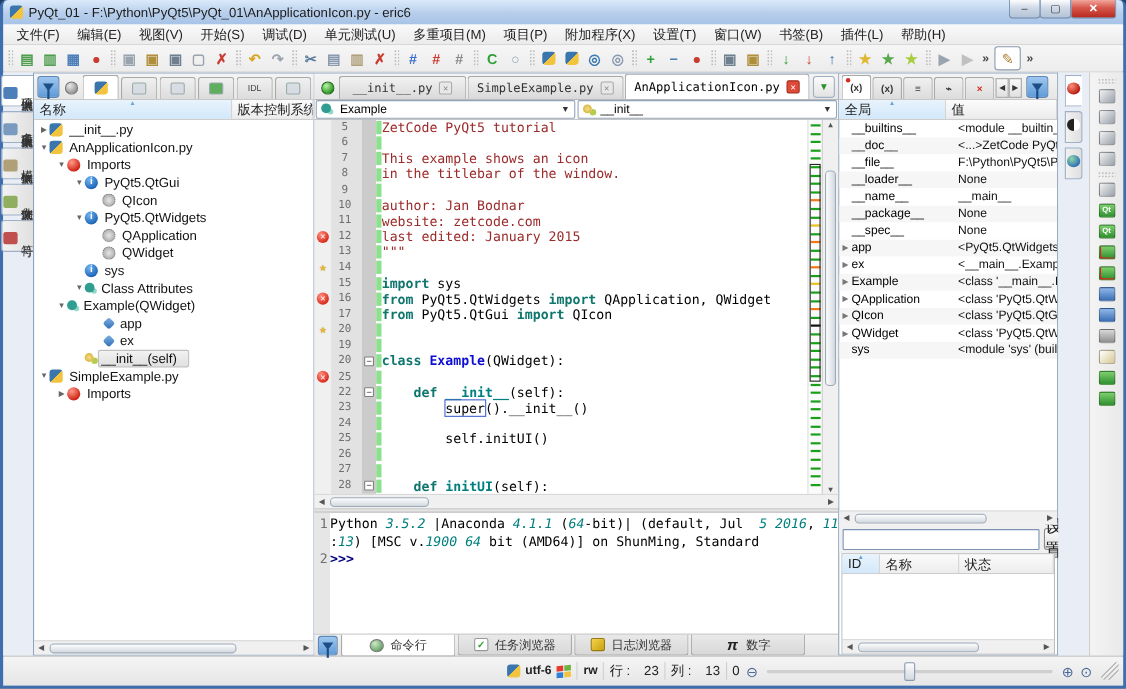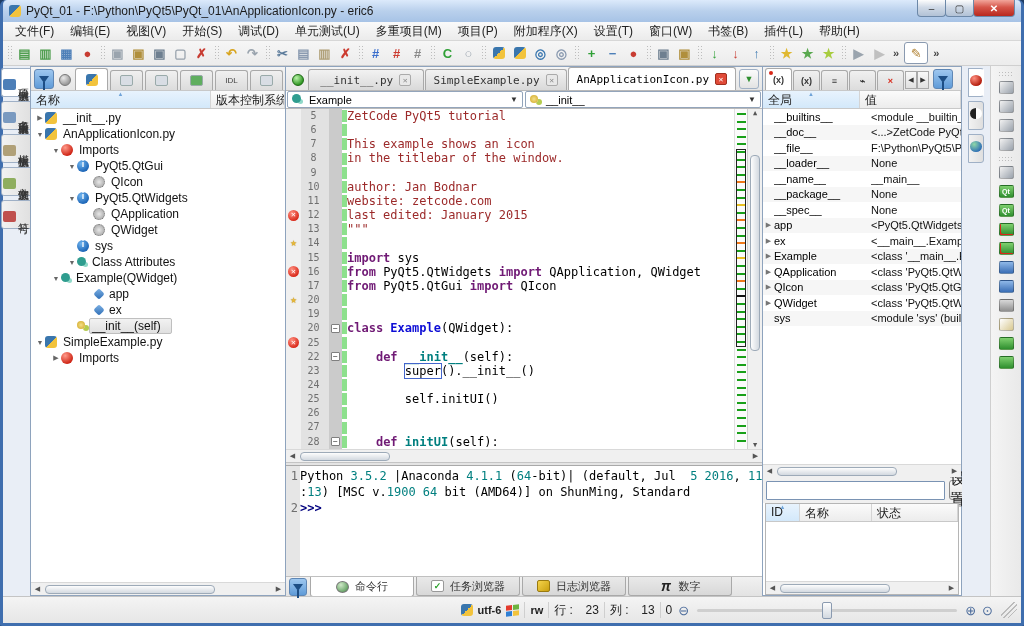--- a/index.html
+++ b/index.html
@@ -116,35 +116,35 @@
   .m-change { width:5px; background:#fff; flex:none; }
   .codelines { flex:1; background:#fff; overflow:hidden; white-space:pre; min-width:0; }
   .cl { height:14.16px; line-height:14.16px; }
   .mrow { height:14.16px; line-height:14.16px; font-size:10px; display:flex; align-items:center; justify-content:center; }
   .err-ic { width:11px; height:11px; border-radius:50%; background:radial-gradient(circle at 35% 30%,#ff8f80,#d82718 75%);
             color:#fff; font-size:8px; font-weight:bold; display:flex; align-items:center; justify-content:center; }
   .bm-ic { color:#e8b93a; font-size:11px; text-shadow:0 0 1px #a07a10; }
   .fold-ic { width:9px; height:9px; border:1px solid #808080; background:#fff; color:#444; font-size:8px;
              line-height:7px; text-align:center; border-radius:1px; }
   .green-ln { background:#8de08d; height:12px; width:5px; margin:1px 0; }
-  .doc { color:#9c2a2a; } .kw { color:#701a75; font-weight:bold; } .cls { color:#0d0dd6; font-weight:bold; }
+  .doc { color:#9c2a2a; } .kw { color:#0f766e; font-weight:bold; } .cls { color:#0d0dd6; font-weight:bold; }
   .fn { color:#007f7f; font-weight:bold; } .t { color:#000; }
   .boxed { outline:1px solid #4466cc; }
   .markermap { width:13px; background:#fbfbfb; border-left:1px solid #e0e0e0; position:relative; flex:none; }
   .mm-line { position:absolute; left:2px; width:9px; height:2px; }
   .mm-view { position:absolute; left:1px; width:10px; border:1px solid #222; }
   .code-vsb { width:15px; background:#f0f0f0; border-left:1px solid #cfcfcf; position:relative; flex:none; }
   
   .splitter { height:3px; background:#e4e4e4; border-top:1px solid #c4c4c4; flex:none; }
   .shell { height:111px; background:#fff; display:flex; font-family:"DejaVu Sans Mono",monospace; font-size:12px;
            border-top:1px solid #a9a9a9; flex:none; overflow:hidden; }
   .sh-num { width:14px; background:#e6e6e6; color:#6f6f6f; text-align:right; padding:2px 2px 0 0; flex:none; }
   .sh-lines { flex:1; padding-top:2px; white-space:pre; overflow:hidden; }
   .sh-lines div, .sh-num div { height:16px; line-height:16px; }
-  .n { color:#007f7f; } .p { color:#00007f; font-weight:bold; }
+  .n { color:#007f7f;font-style:italic; } .p { color:#00007f; font-weight:bold; }
   
   .bottom-tabs { height:21px; background:linear-gradient(#f1f1f1,#e2e2e2); display:flex; align-items:flex-start;
                  border-top:1px solid #c0c0c0; flex:none; padding-left:2px; }
   .btab { height:19px; border:1px solid #a9a9a9; border-top:none; border-radius:0 0 3px 3px; min-width:104px;
           background:linear-gradient(#e9e9e9,#d8d8d8); display:flex; align-items:center; justify-content:center;
           gap:6px; font-size:11px; color:#333; margin-right:2px; }
   .btab.active { background:#fff; height:20px; }
   .bic { width:13px; height:12px; border-radius:2px; flex:none; display:flex; align-items:center; justify-content:center; font-size:9px; }
   .bic-cmd { background:radial-gradient(circle at 35% 30%,#cfe8c8,#5f9e5f 80%); border-radius:50%; border:1px solid #777; }
   .bic-tasks { background:#fff; border:1px solid #999; color:#2aa02a; font-weight:bold; }

